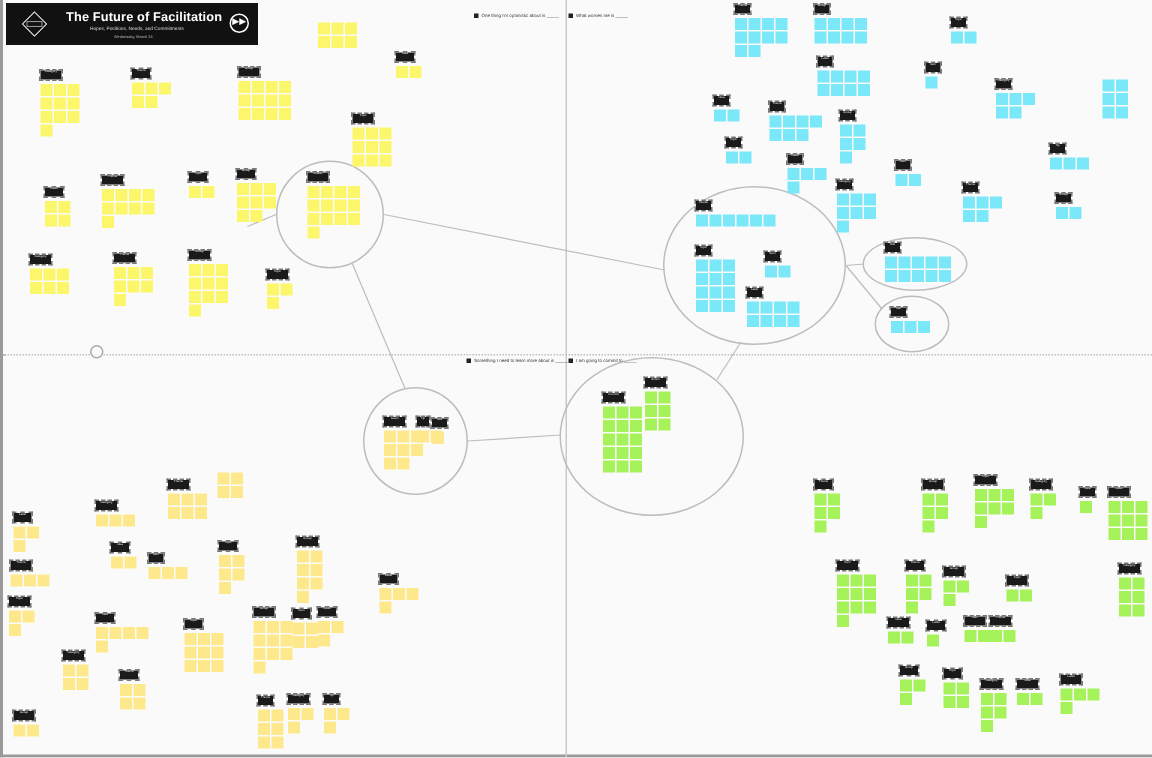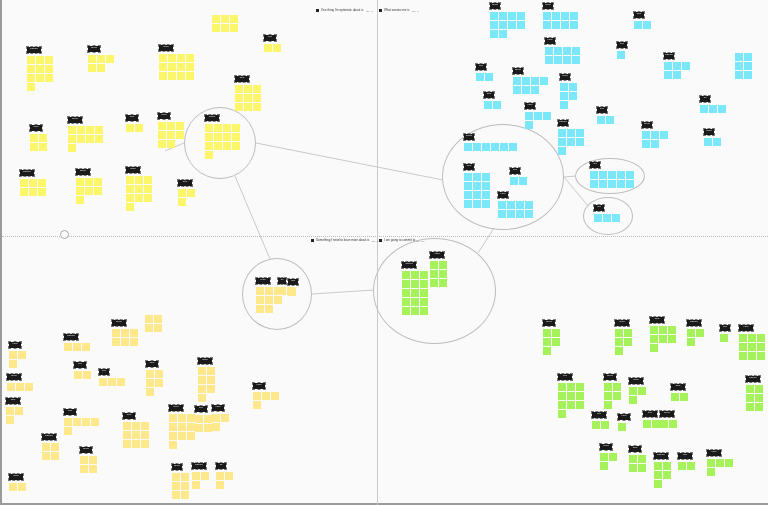--- a/index.html
+++ b/index.html
@@ -45,20 +45,30 @@
   <div id="circles">
       <div class="circle" style="left: 182px; top: 107px; width: 72px; height: 72px;"></div>
       <div class="circle" style="left: 440px; top: 124px; width: 122px; height: 106px;"></div>
       <div class="circle" style="left: 573px; top: 158px; width: 70px; height: 36px;"></div>
       <div class="circle" style="left: 581px; top: 197px; width: 50px; height: 38px;"></div>
       <div class="circle" style="left: 240px; top: 258px; width: 70px; height: 72px;"></div>
       <div class="circle" style="left: 371px; top: 238px; width: 123px; height: 106px;"></div>
     </div>
   <div class="small-circle"></div>
 
+  <div class="title-card">
+    <svg class="logo" viewBox="0 0 18 18">
+      <polygon points="9,1 17,9 9,17 1,9" fill="none" stroke="#fff" stroke-width="0.7"></polygon>
+      <rect x="4" y="7.5" width="10" height="3" fill="none" stroke="#fff" stroke-width="0.4"></rect>
+    </svg>
+    <div class="t">The Future of Facilitation</div>
+    <div class="s">Hopes, Positions, Needs, and Commitments</div>
+    <div class="d">Wednesday, March 24</div>
+    <div class="play">▶▶</div>
+  </div>
 
   <div id="prompts">
       <div class="prompt" style="left: 314px; top: 8px;"><b></b><span>One thing I'm optimistic about is _____</span></div>
       <div class="prompt" style="left: 377px; top: 8px;"><b></b><span>What worries me is _____</span></div>
       <div class="prompt" style="left: 309px; top: 238px;"><b></b><span>Something I need to learn more about is _____</span></div>
       <div class="prompt" style="left: 377px; top: 238px;"><b></b><span>I am going to commit to _____</span></div>
     </div>
   <div id="clusters">
       <div class="yellow">
         <div class="hdr" style="left: 25px; top: 47px; width: 14px; height: 6px;">Category</div>

